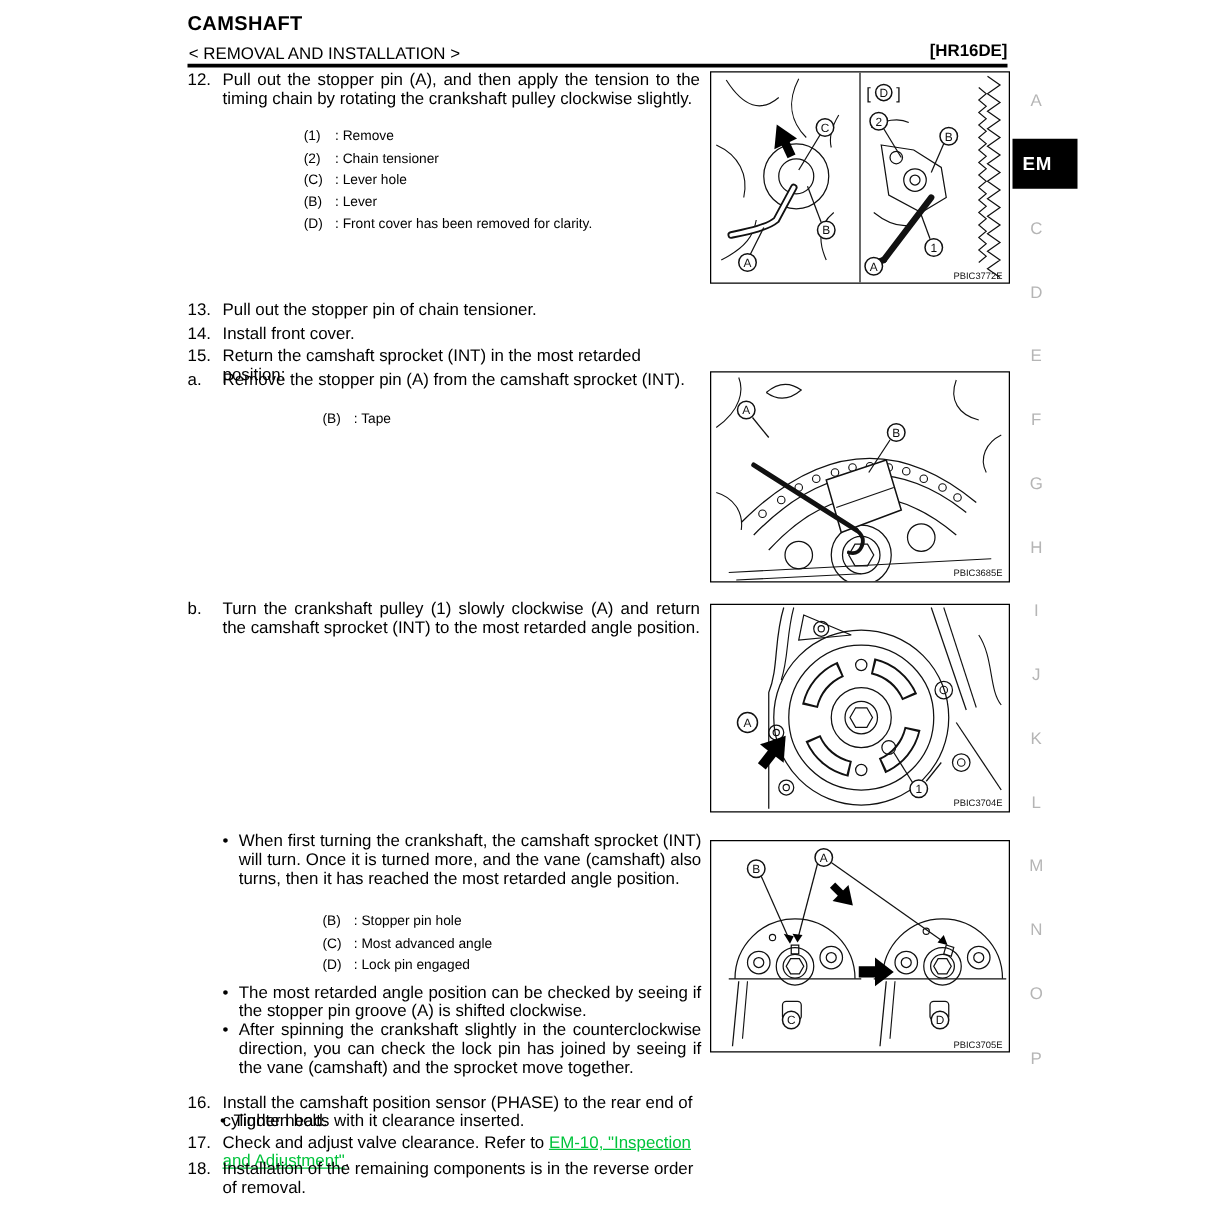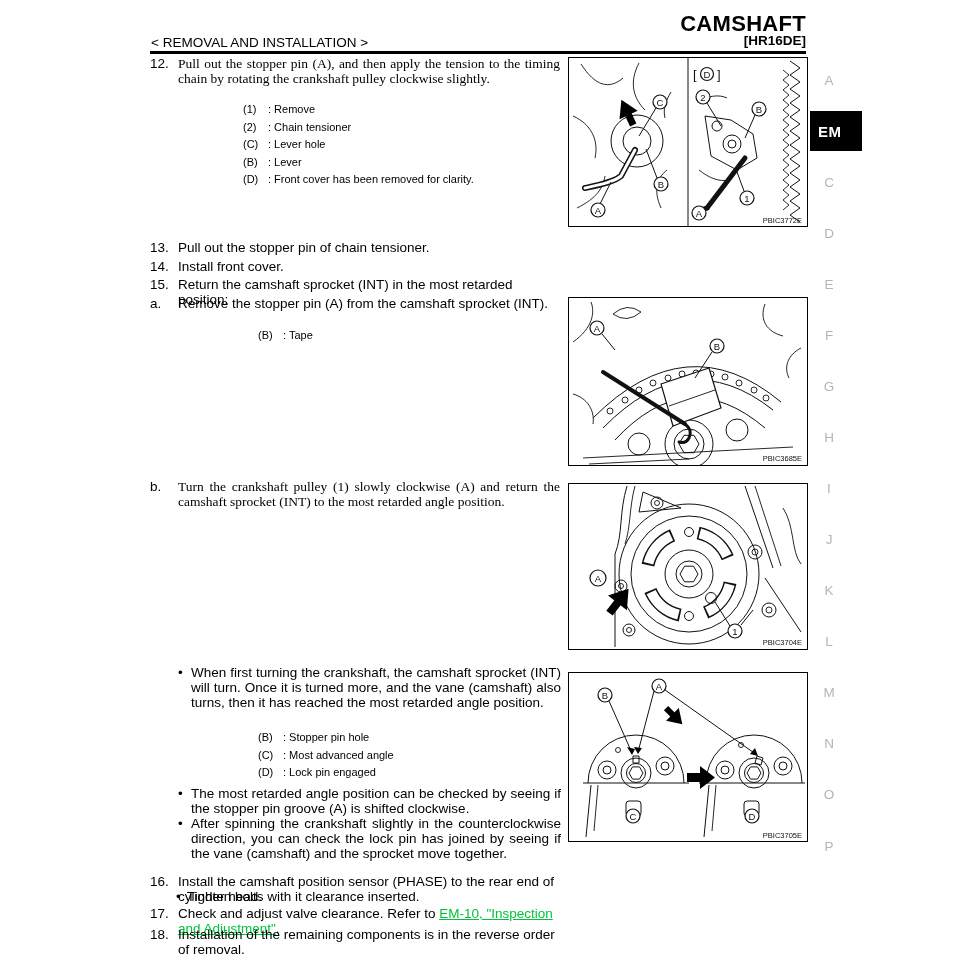--- a/index.html
+++ b/index.html
@@ -1,28 +1,28 @@
 <!DOCTYPE html>
 <html><head>
 <meta charset="utf-8">
 <style>
   html,body{margin:0;padding:0;background:#fff;}
   body{width:972px;height:972px;font-family:"Liberation Sans",sans-serif;color:#000;}
   .page{position:relative;width:972px;height:972px;background:#fff;overflow:hidden;}
 
-  .title{position:absolute;top:11px;left:150px;width:656px;text-align:right;
-         font-size:22px;font-weight:bold;letter-spacing:.3px;}
+  .title{position:absolute;top:11px;left:150px;width:656px;text-align:left;
+         font-size:16px;font-weight:bold;letter-spacing:.3px;}
   .sec{position:absolute;top:35px;left:151px;font-size:13.5px;}
   .eng{position:absolute;top:33px;right:166px;font-size:13.5px;font-weight:bold;}
   .rule{position:absolute;top:51px;left:150px;width:656px;height:2.5px;background:#000;}
 
   .step{position:absolute;left:150px;width:410px;font-size:13.5px;line-height:15px;}
   .step .num{position:absolute;left:0;top:0;}
   .step .t{margin:0;padding-left:28px;}
-  .just .t{text-align:justify;font-family:Liberation Serif, serif;}
+  .just .t{text-align:justify;}
 
   .legend{position:absolute;font-size:11px;line-height:17.5px;}
   .legend .row{white-space:nowrap;}
   .legend .lab{display:inline-block;width:25px;}
 
   .bstep{position:absolute;left:178px;width:383px;font-size:13.5px;line-height:14.8px;}
   .bstep .bu{position:absolute;left:0;top:0;}
   .bstep .t{margin:0;padding-left:13px;text-align:justify;}
 
   .subline{position:absolute;left:176px;font-size:13.5px;line-height:15px;}

